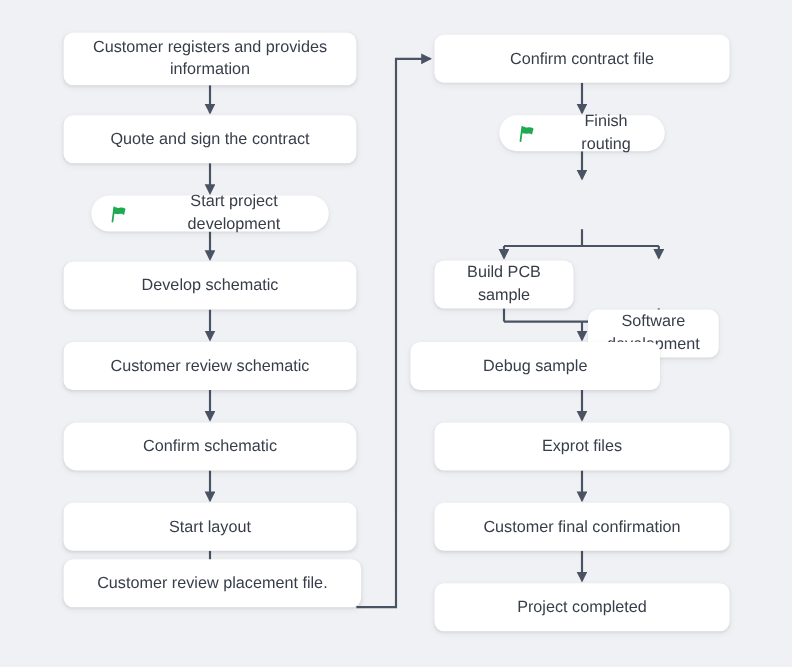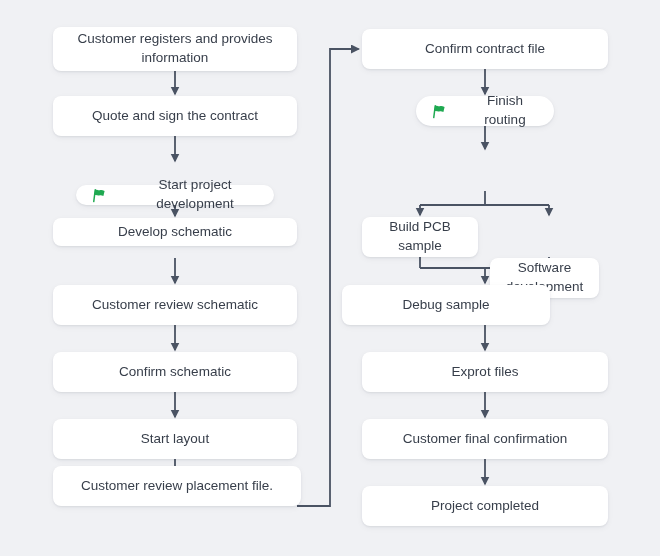--- a/index.html
+++ b/index.html
@@ -86,37 +86,37 @@
   </svg>
 
   <div class="node" style="left:53px; top:27px; width:244px; height:44px;text-align:center;">
     <span>Customer registers and provides information</span>
   </div>
 
   <div class="node" style="left:53px; top:96px; width:244px; height:40px;">
     <span>Quote and sign the contract</span>
   </div>
 
-  <div class="node pill" style="left:76px; top:163px; width:198px; height:20px;margin-top:22px;">
+  <div class="node pill" style="left:76px; top:163px; width:198px; height:30px;">
     <svg class="flag" viewBox="0 0 24 24">
       <path d="M7.4,4 L5.3,20.6" stroke="#1fa951" stroke-width="2.1" stroke-linecap="round" fill="none"></path>
       <path d="M7.1,4.2 C9.4,2.7 11.4,5.3 13.9,4.5 C15.9,3.9 18,4.3 20.6,5.7 L18.9,12.8 C16.8,11.6 15,11.3 13,11.9 C10.5,12.7 8.8,10.3 6,12 Z" fill="#1fa951"></path>
     </svg>
     <span>Start project development</span>
   </div>
 
-  <div class="node" style="left:53px; top:218px; width:244px; height:28px;">
+  <div class="node" style="left:53px; top:218px; width:244px; height:40px;">
     <span>Develop schematic</span>
   </div>
 
   <div class="node" style="left:53px; top:285px; width:244px; height:40px;">
     <span>Customer review schematic</span>
   </div>
 
-  <div class="node" style="left:53px; top:352px; width:244px; height:40px;">
+  <div class="node" style="left:53px; top:352px; width:244px; height:40px;border-radius:11px;">
     <span>Confirm schematic</span>
   </div>
 
   <div class="node" style="left:53px; top:419px; width:244px; height:40px;">
     <span>Start layout</span>
   </div>
 
   <div class="node" style="left:53px; top:466px; width:248px; height:40px;">
     <span>Customer review placement file.</span>
   </div>

